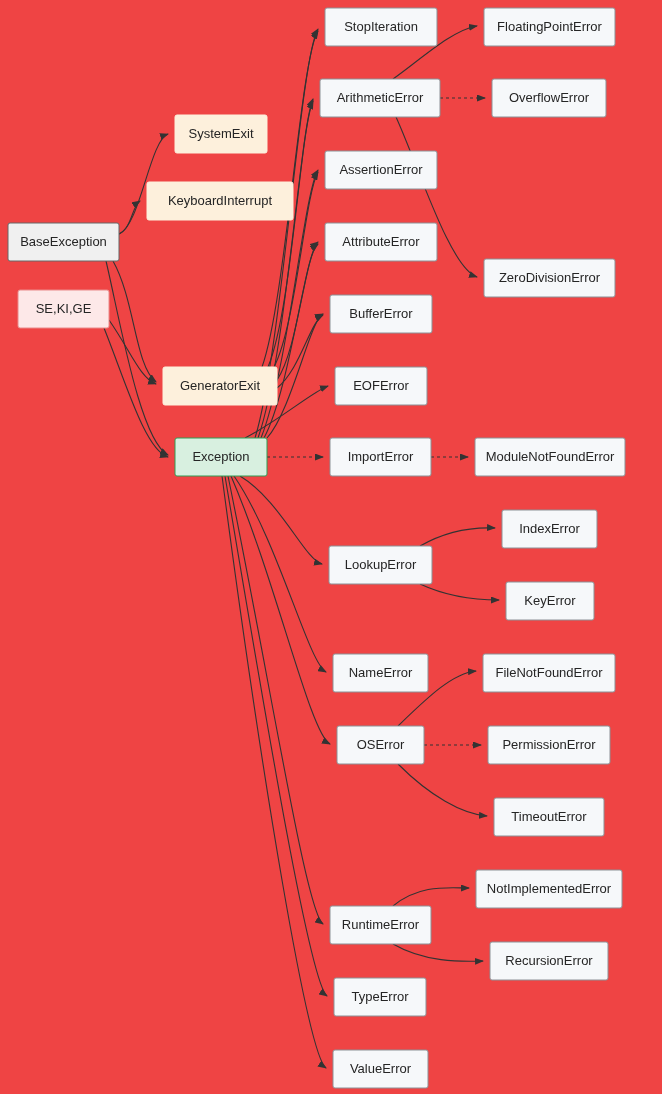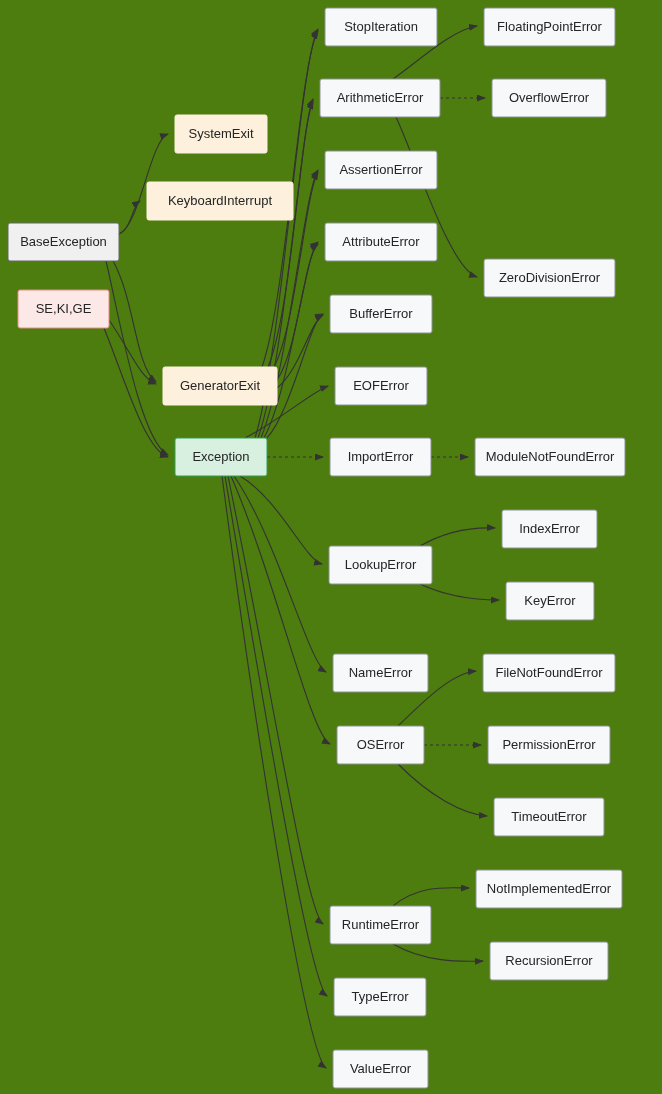--- a/index.html
+++ b/index.html
@@ -4,21 +4,21 @@
 <style>
   html, body {
     margin: 0;
     padding: 0;
     background: #ffffff;
   }
   #diagram-root {
     position: relative;
     width: 662px;
     height: 1094px;
-    background: #4d7c0f;
+    background: #ef4444;
     font-family: "Liberation Sans", sans-serif;
     overflow: hidden;
   }
   svg.canvas {
     position: absolute;
     left: 0;
     top: 0;
     width: 662px;
     height: 1094px;
     display: block;

